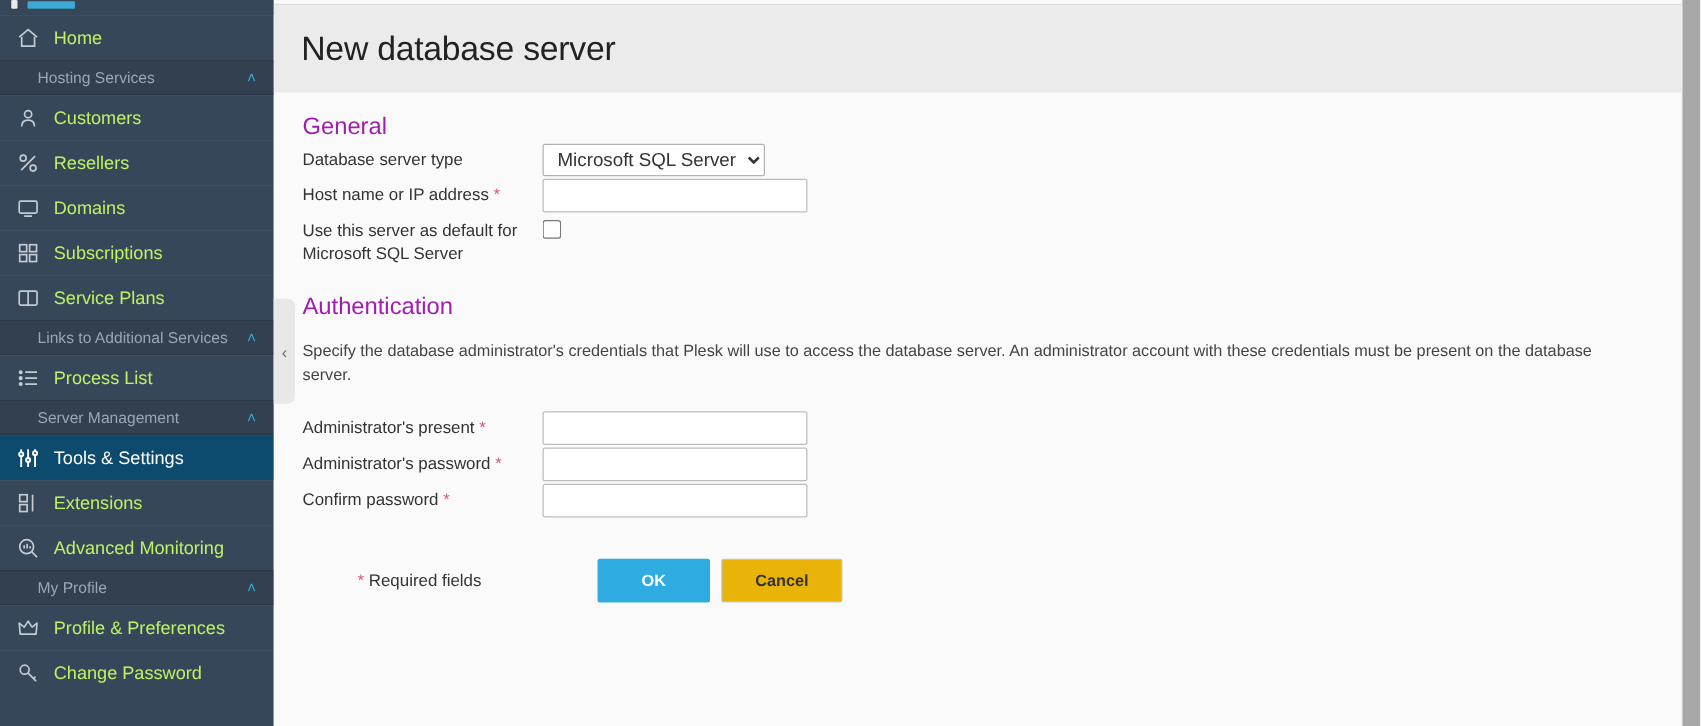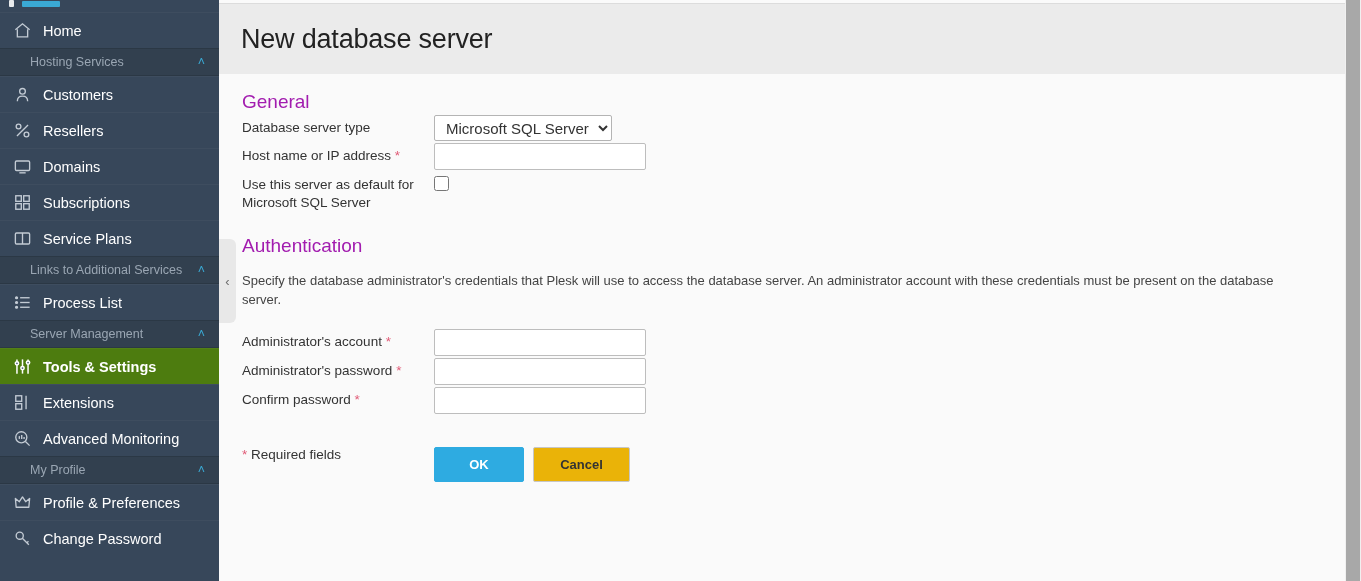--- a/index.html
+++ b/index.html
@@ -28,26 +28,26 @@
   .logo-bar {
     position: absolute; left: 22px; top: 1px;
     width: 38px; height: 6px; background: #3aa9d4; border-radius: 1px;
   }
 
   .nav-item {
     display: flex; align-items: center;
     height: 36px;
     padding-left: 13px;
     gap: 11px;
-    color: #ffffff;
+    color: #bef264;
     font-size: 14.5px;
     cursor: pointer;
     border-top: 1px solid rgba(255,255,255,0.035);
   }
-  .nav-item.active { background: #4d7c0f; color: #ffffff; font-weight: bold; }
+  .nav-item.active { background: #0c4a6e; color: #ffffff; font-weight: normal; }
   .nav-item .ic { width: 19px; height: 19px; display: block; flex: 0 0 19px; }
   .nav-item .ic svg { display: block; }
 
   .nav-section {
     display: flex; align-items: center; justify-content: space-between;
     height: 28px;
     padding: 0 14px 0 30px;
     background: #32404f;
     color: #9aa6b3;
     font-size: 12.5px;
@@ -130,22 +130,23 @@
     font-family: "Liberation Sans", sans-serif;
     font-size: 13.5px; color: #333333;
     padding: 0 6px;
   }
   input.cb {
     width: 15px; height: 15px; margin: 4px 0 0 0;
     cursor: pointer;
   }
 
   #footer-row {
-    display: flex; align-items: flex-start;
+    display: flex; align-items: center;
     margin-top: 33px;
+    padding-left: 44px;
   }
   #required-note {
     width: 215px; flex: 0 0 215px;
     padding-left: 23px;
     font-size: 13.5px; color: #333333;
   }
   .btn {
     font-family: "Liberation Sans", sans-serif;
     font-size: 13px; font-weight: bold;
     border-radius: 2px; cursor: pointer;
@@ -379,21 +380,21 @@
           <input class="cb" type="checkbox" style="">
         </div>
       </div>
 
       <h2 class="section-title" style="margin-top:23px">Authentication</h2>
 
       <p class="section-desc">Specify the database administrator's credentials that Plesk will use to access the database server. An administrator account with these credentials must be present on the database server.</p>
 
       <div class="form-row" style="margin-top:20px">
         <div class="lbl">
-          <span>Administrator's account</span>
+          <span>Administrator's present</span>
           <span class="req">*</span>
         </div>
         <div class="fld">
           <input class="txt" type="text" placeholder="" style="">
         </div>
       </div>
 
       <div class="form-row">
         <div class="lbl">
           <span>Administrator's password</span>

